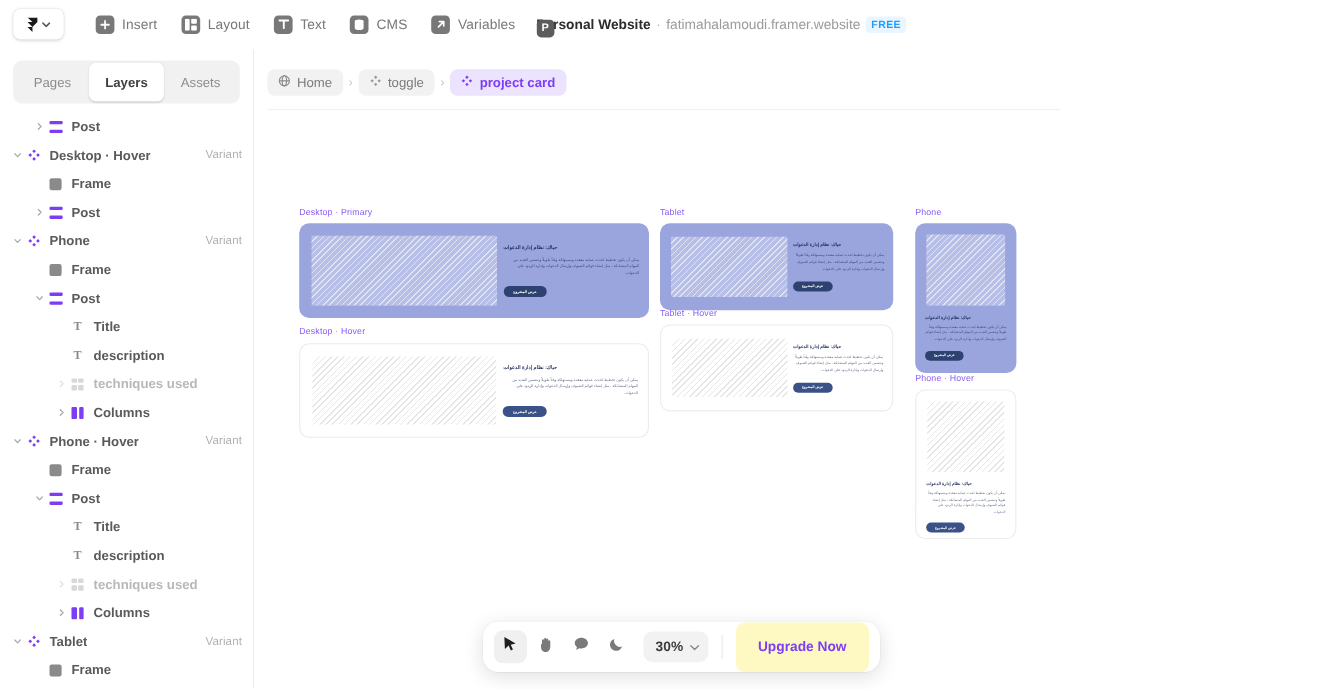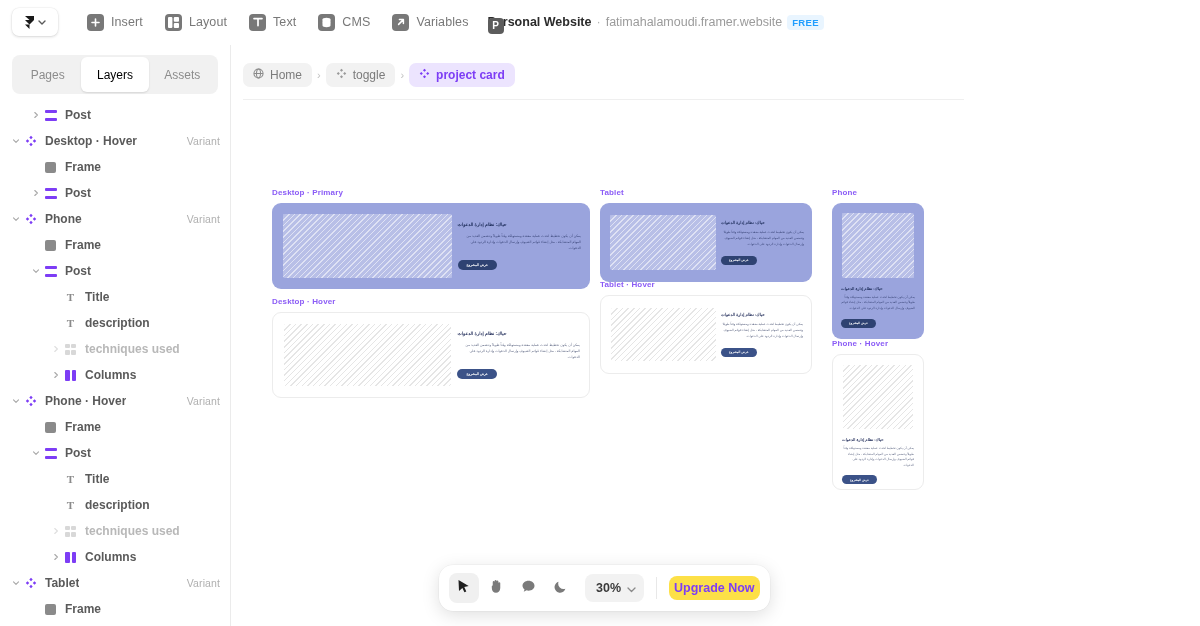--- a/index.html
+++ b/index.html
@@ -98,21 +98,21 @@
   .seg {
     display: flex; background: #f1f1f1; border-radius: 8px; padding: 2px;
     height: 39px;
   }
   .seg-btn {
     flex: 1; display: flex; align-items: center; justify-content: center;
     font-size: 12px; color: #8c8c8c; font-weight: 500;
     border-radius: 6px; cursor: pointer;
   }
   .seg-btn.active {
-    background: #ffffff; color: #000000; font-weight: 400;
+    background: #ffffff; color: #404040; font-weight: 700;
     box-shadow: 0 1px 2px rgba(0,0,0,.12);
   }
 
   .layers { flex: 1; overflow: hidden; padding-top: 2px; }
   .layer-row {
     height: 26px; display: flex; align-items: center;
     padding-right: 10px; cursor: pointer; position: relative;
   }
   .caret {
     width: 12px; height: 12px; flex: none;
@@ -168,21 +168,21 @@
   .crumb-sep { font-size: 11px; color: #c2c2c2; padding: 0 2px; }
 
   .crumb-divider {
     position: absolute; top: 54px; left: 12px;
     width: 721px; height: 1px; background: #efefef;
   }
 
   
   .board-label {
     position: absolute; font-size: 8px; color: #8b5cf6;
-    font-weight: 700; letter-spacing: .15px; white-space: nowrap; cursor: pointer;
+    font-weight: 400; letter-spacing: .15px; white-space: nowrap; cursor: pointer;
   }
   .board {
     position: absolute; border-radius: 9px; overflow: hidden; cursor: pointer;
   }
   .board.primary { background: #9aa4dd; }
   .board.hover { background: #ffffff; border: 1px solid #ececec; }
 
   .card-inner { position: absolute; inset: 0; display: flex; }
   .card-inner.vert { flex-direction: column; }
   .ph {
@@ -228,22 +228,22 @@
   }
   .bb-tool.active { background: #f0f0f0; }
   .zoom-sel {
     height: 28px; background: #f2f2f2; border-radius: 8px;
     display: flex; align-items: center; gap: 6px;
     padding: 0 8px 0 11px; margin-left: 8px; cursor: pointer;
   }
   .zoom-val { font-size: 12.5px; color: #3a3a3a; font-weight: 600; }
   .bb-div { width: 1px; height: 22px; background: #e8e8e8; margin: 0 10px; }
   .upgrade {
-    height: 24px; border-radius: 8px; background: #fde047;
-    padding: 0 5px; display: flex; align-items: center;
+    height: 45px; border-radius: 8px; background: #fef9c3;
+    padding: 0 20px; display: flex; align-items: center;
     font-size: 12.5px; color: #7d3df5; font-weight: 600; cursor: pointer;
   }
 </style>
 </head>
 <body>
 
 <div class="topbar">
 
   <div class="framer-logo">
     <span>

